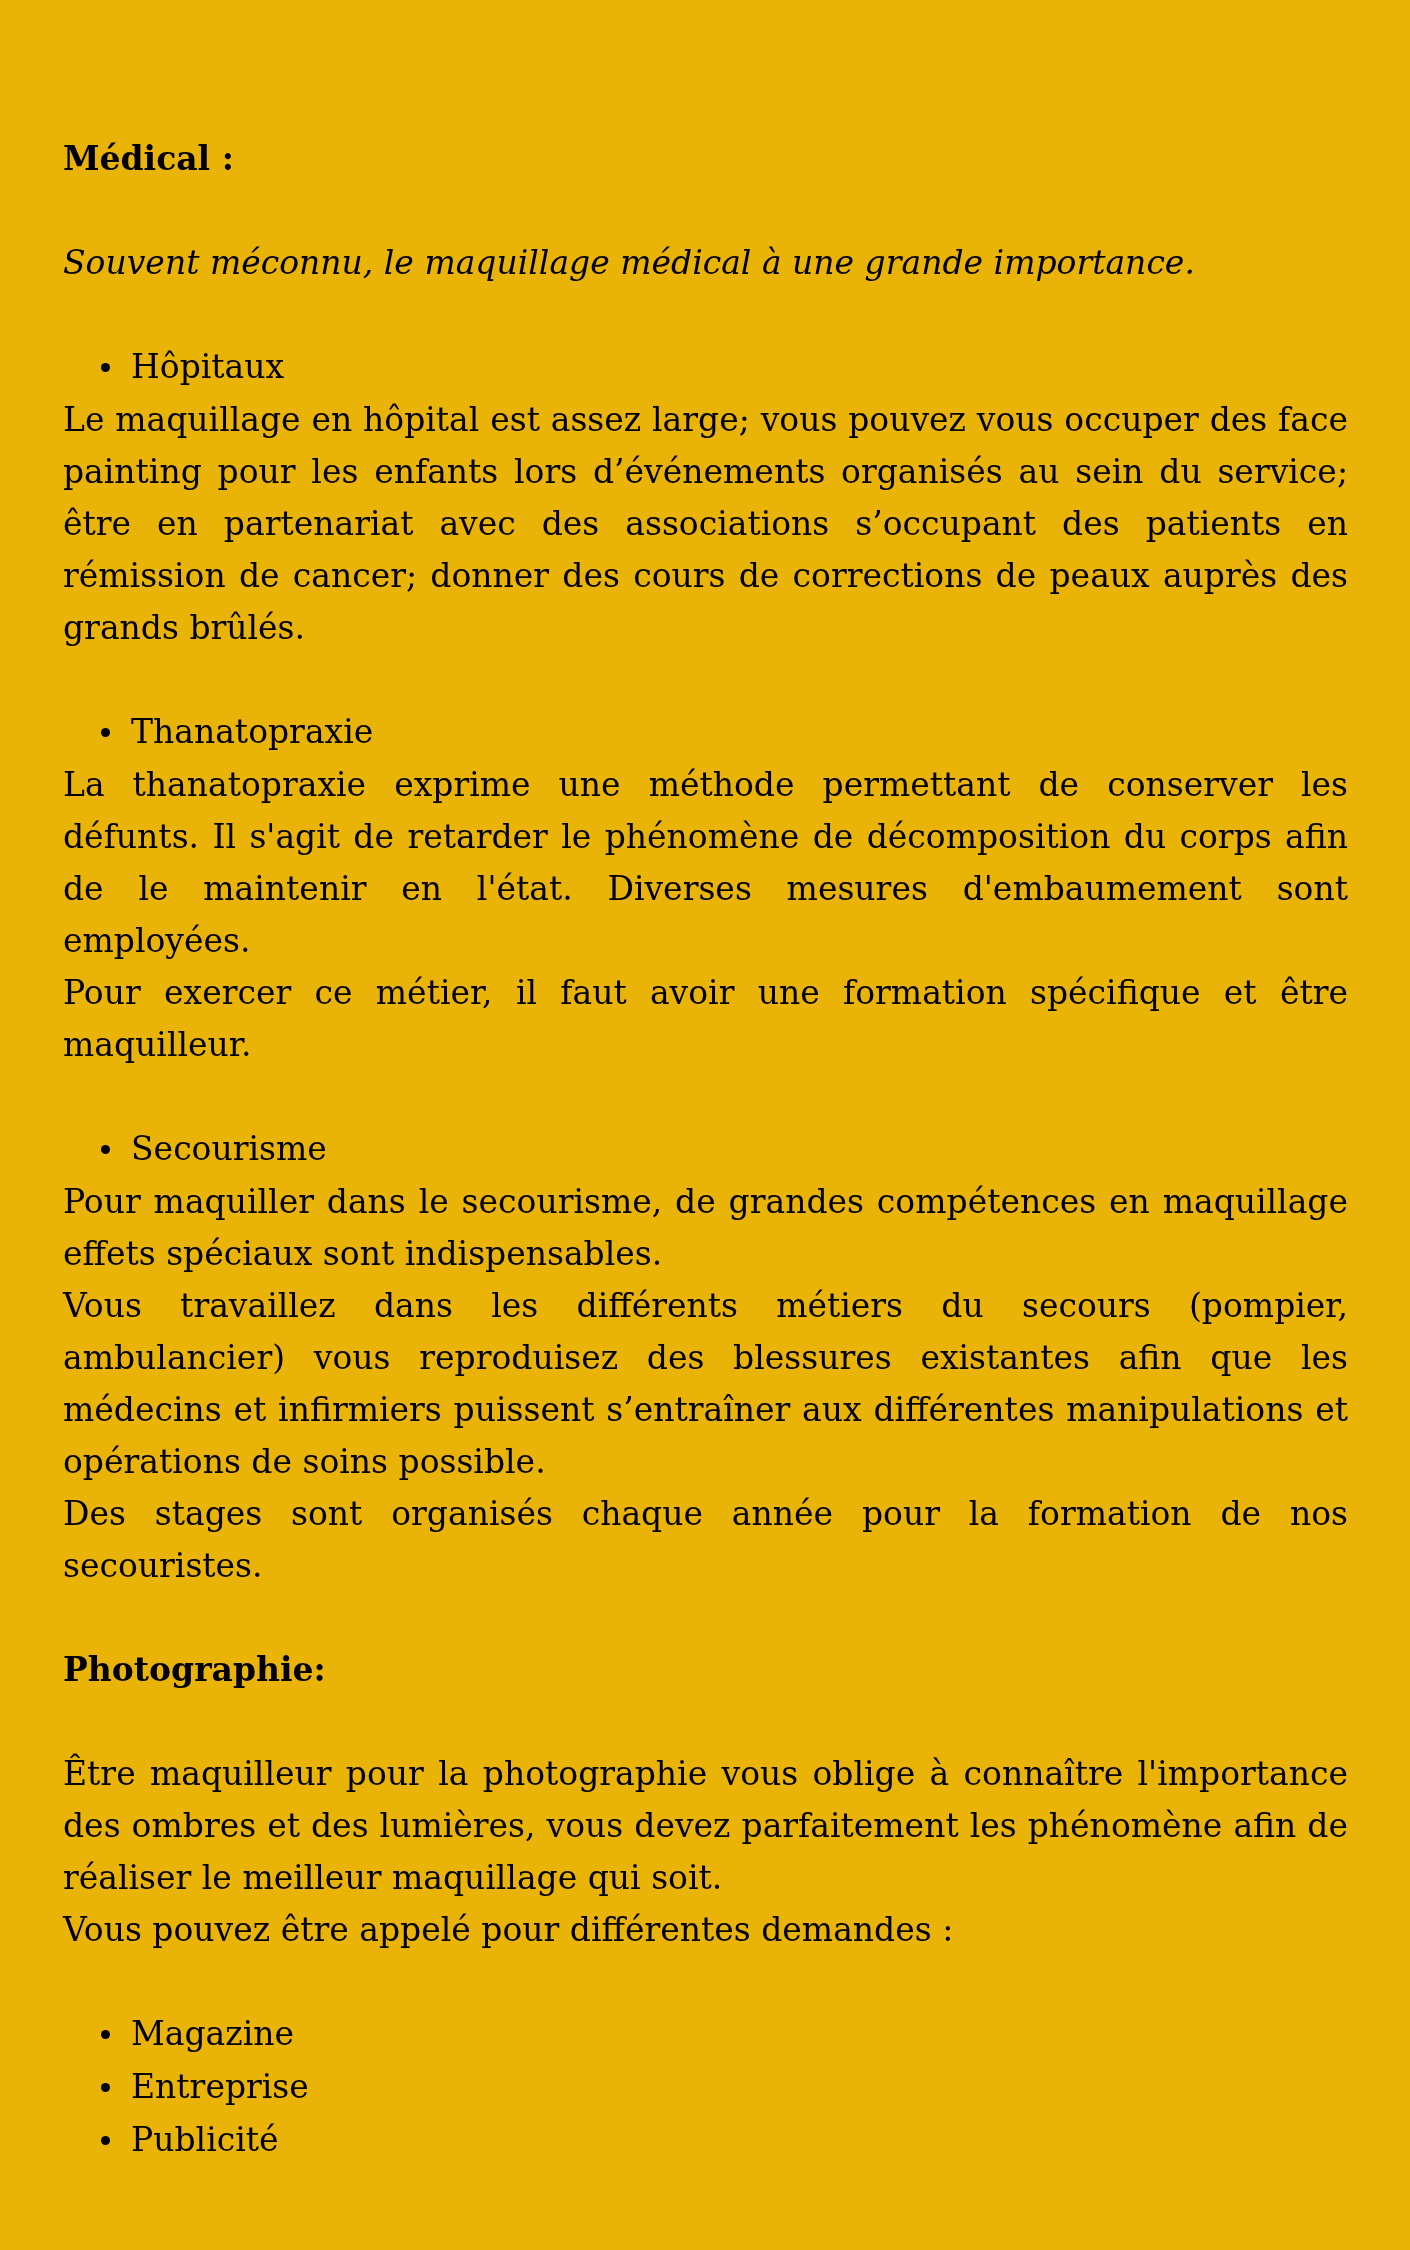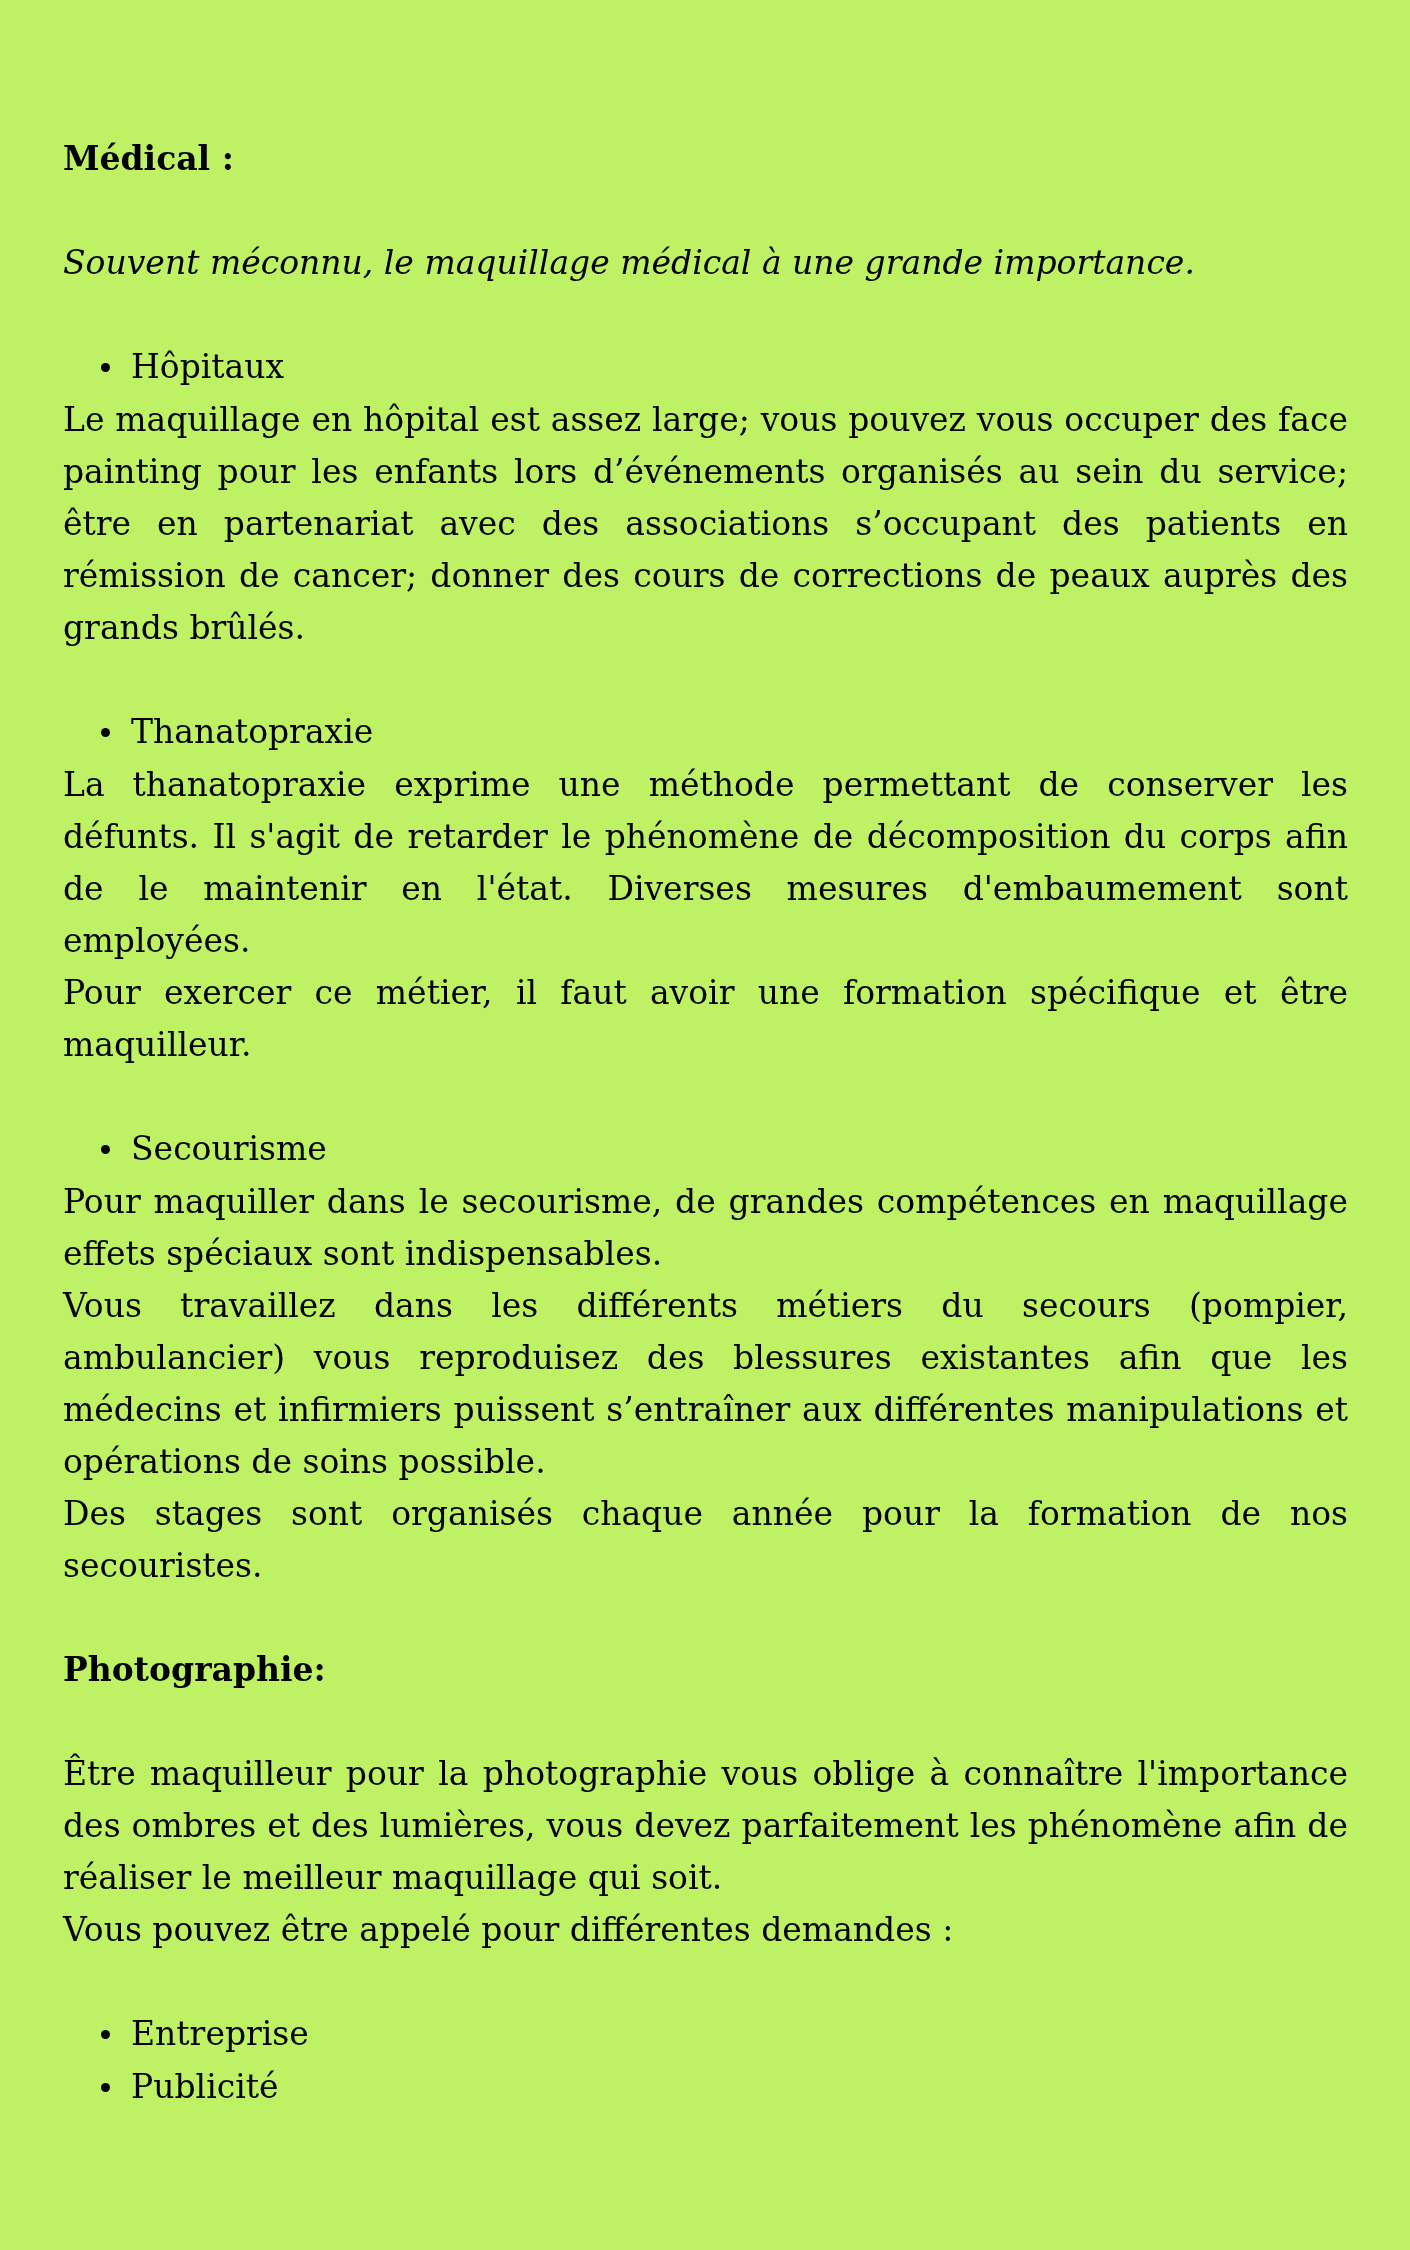--- a/index.html
+++ b/index.html
@@ -5,21 +5,21 @@
   html, body {
     margin: 0;
     padding: 0;
     background: #ffffff;
   }
   .page {
     position: relative;
     width: 1410px;
     height: 2250px;
     margin: 0 auto;
-    background: #bef264;
+    background: #eab308;
     box-sizing: border-box;
     padding: 133px 62px 0 63px;
     overflow: hidden;
     font-family: "DejaVu Serif", "Liberation Serif", serif;
     font-size: 33px;
     line-height: 52px;
     color: #000000;
     -webkit-font-smoothing: antialiased;
   }
   .heading {
@@ -96,17 +96,18 @@
   </div>
 
   <h2 class="heading">Photographie:</h2>
 
   <div class="pblock">
     <p class="jline">Être maquilleur pour la photographie vous oblige à connaître l'importance des ombres et des lumières, vous devez parfaitement les phénomène afin de réaliser le meilleur maquillage qui soit.</p>
     <p class="jline">Vous pouvez être appelé pour différentes demandes :</p>
   </div>
 
   <ul class="blist">
+    <li>Magazine</li>
     <li>Entreprise</li>
     <li>Publicité</li>
   </ul>
 
 </main>
 
 </body></html>

